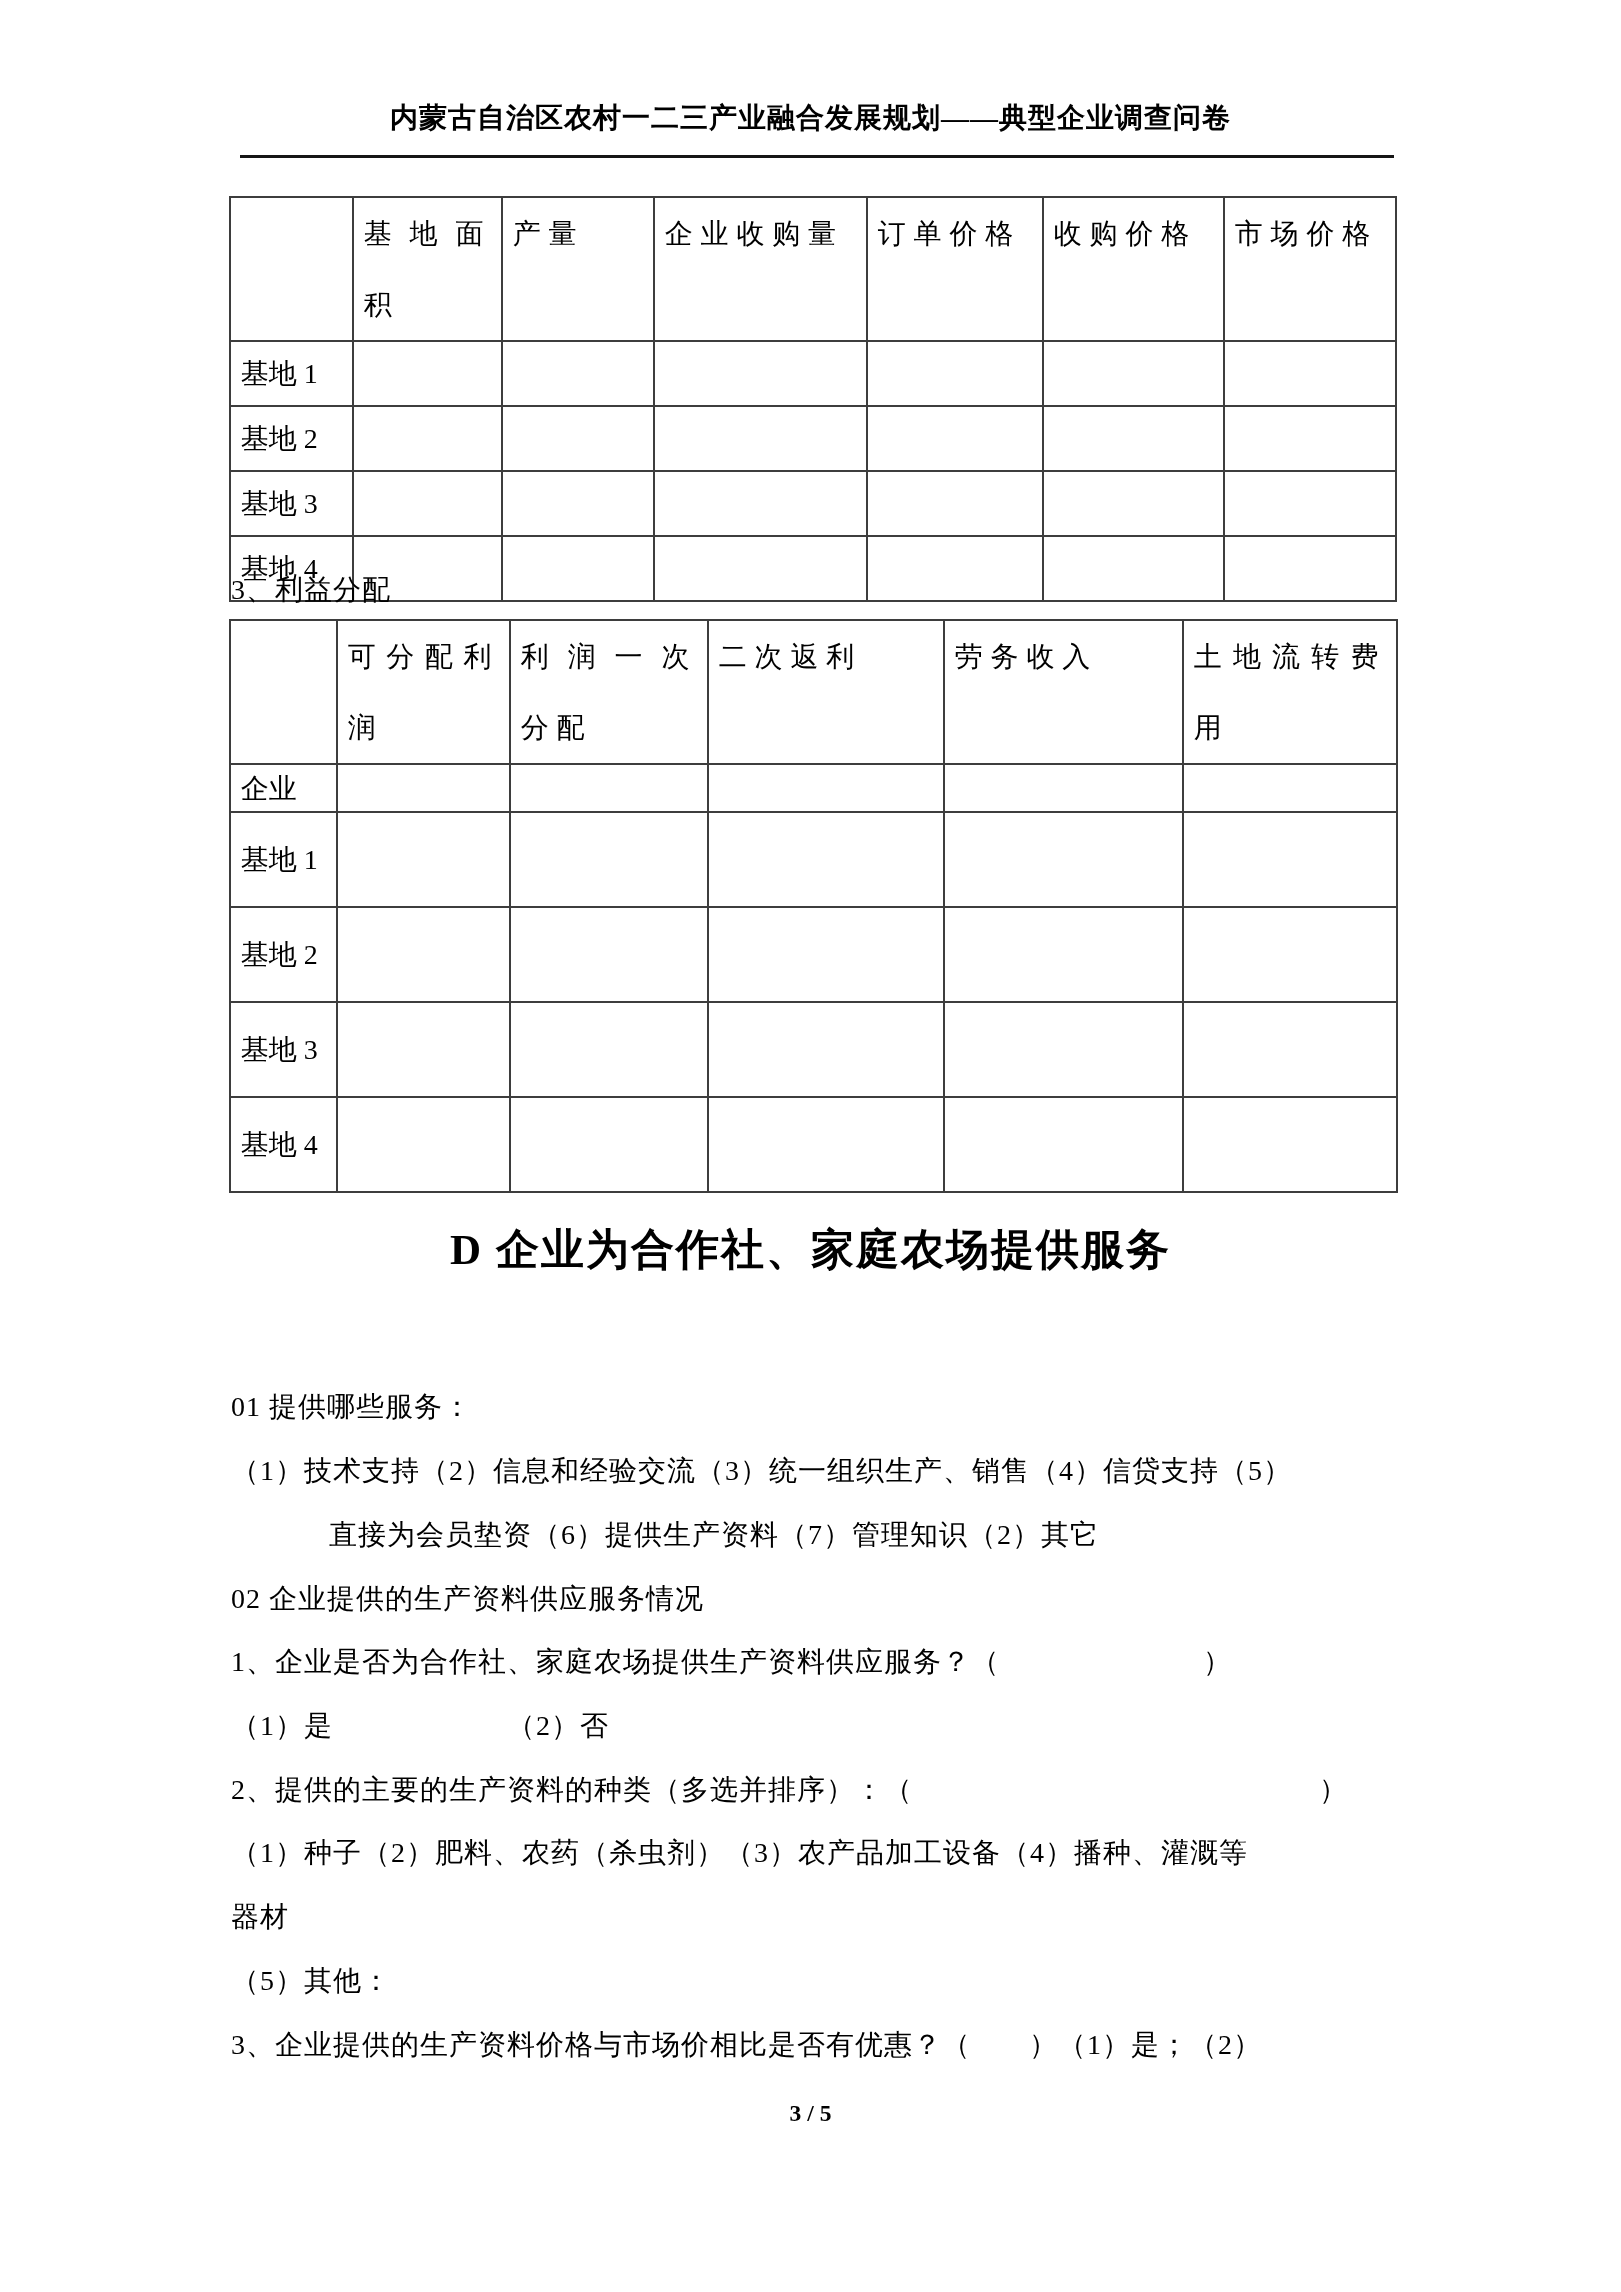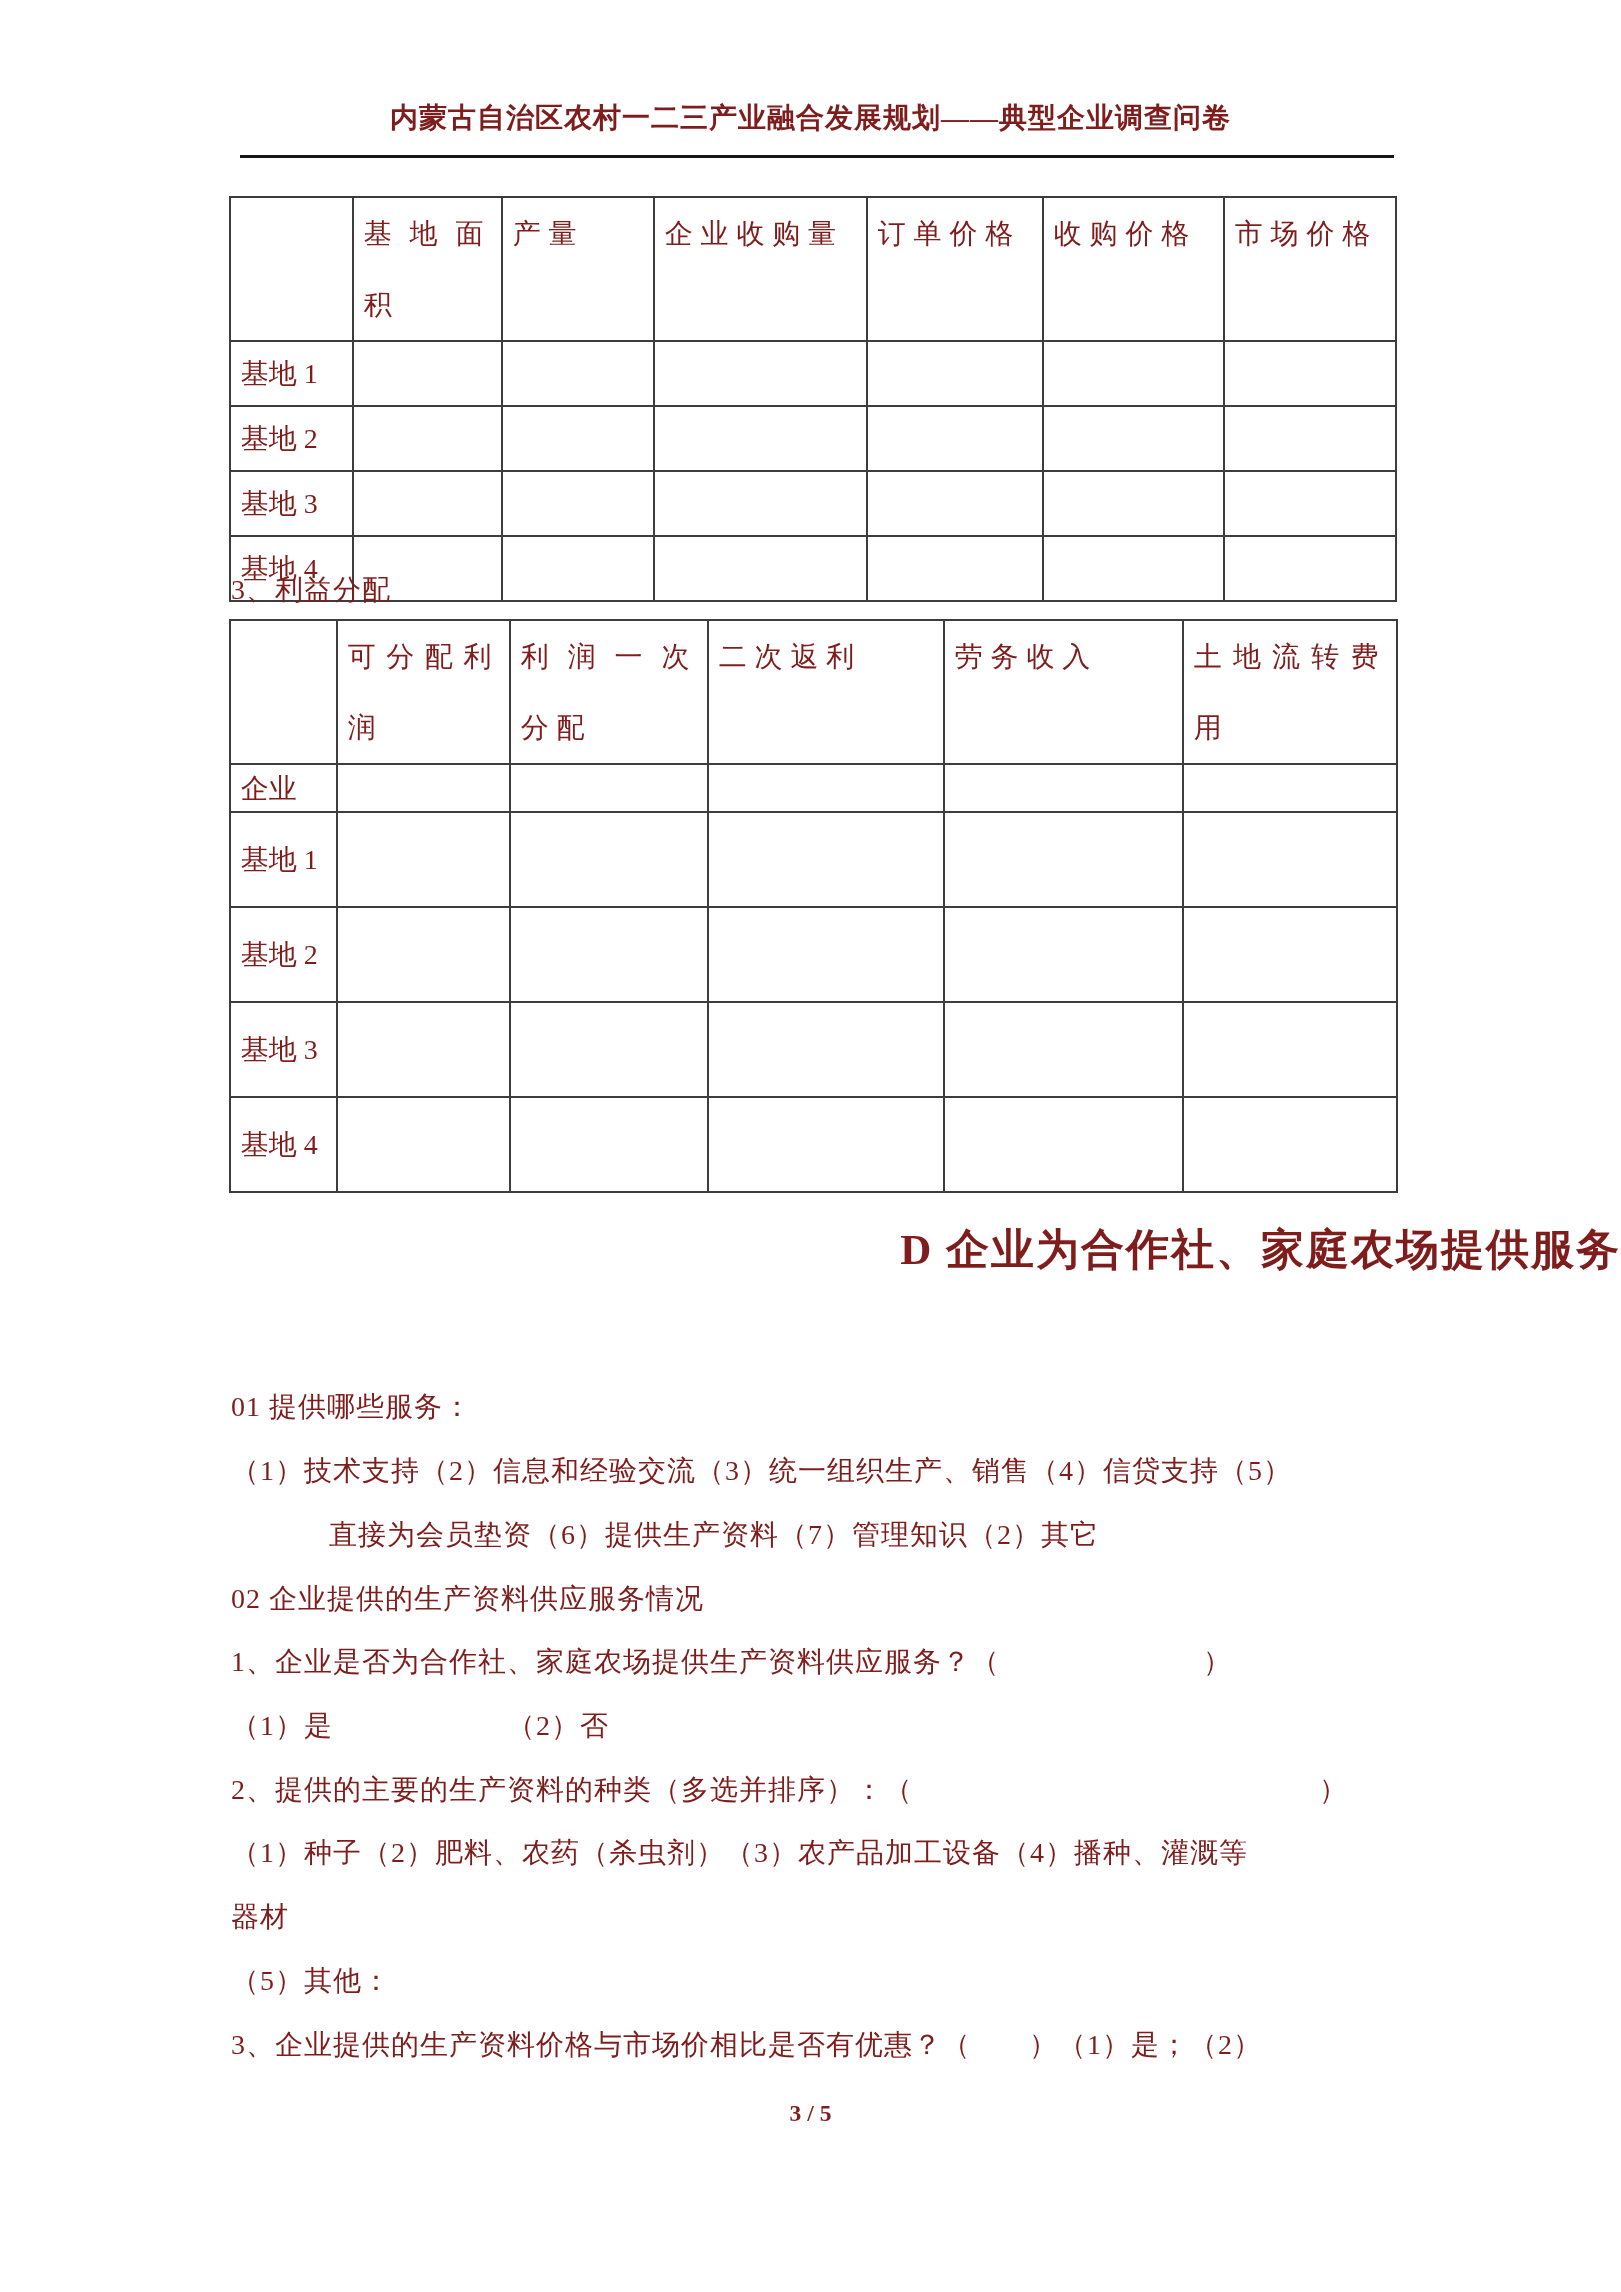--- a/index.html
+++ b/index.html
@@ -2,21 +2,21 @@
 <html><head>
 <meta charset="utf-8">
 <style>
   html, body { margin: 0; padding: 0; background: #ffffff; }
   #page {
     position: relative;
     width: 1621px;
     height: 2293px;
     background: #ffffff;
     font-family: "Liberation Serif", "DejaVu Serif", serif;
-    color: #7f1d1d;
+    color: #000000;
     overflow: hidden;
   }
   .doc-title {
     position: absolute;
     top: 99px; left: 0; width: 100%;
     text-align: center;
     font-size: 28px;
     font-weight: bold;
     letter-spacing: 1px;
   }
@@ -62,21 +62,21 @@
     position: absolute;
     left: 231px;
     top: 571px;
     font-size: 28px;
     letter-spacing: 1px;
     white-space: nowrap;
   }
   .d-heading {
     position: absolute;
     top: 1221px; left: 0; width: 100%;
-    text-align: right;
+    text-align: center;
     font-size: 43px;
     font-weight: bold;
     letter-spacing: 2px;
   }
   .para {
     position: absolute;
     left: 231px;
     font-size: 28px;
     letter-spacing: 1px;
     white-space: nowrap;

